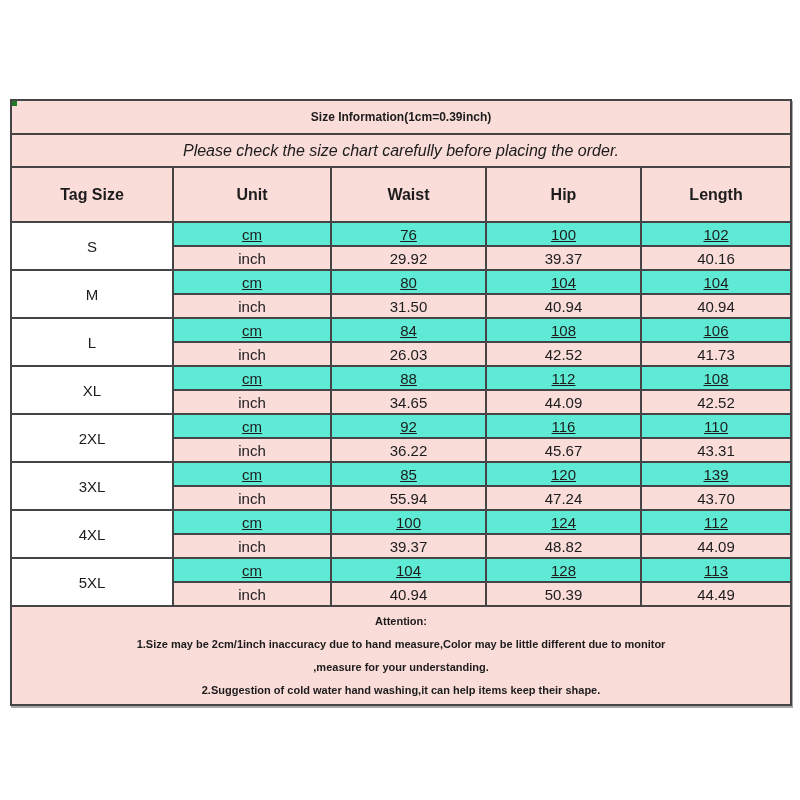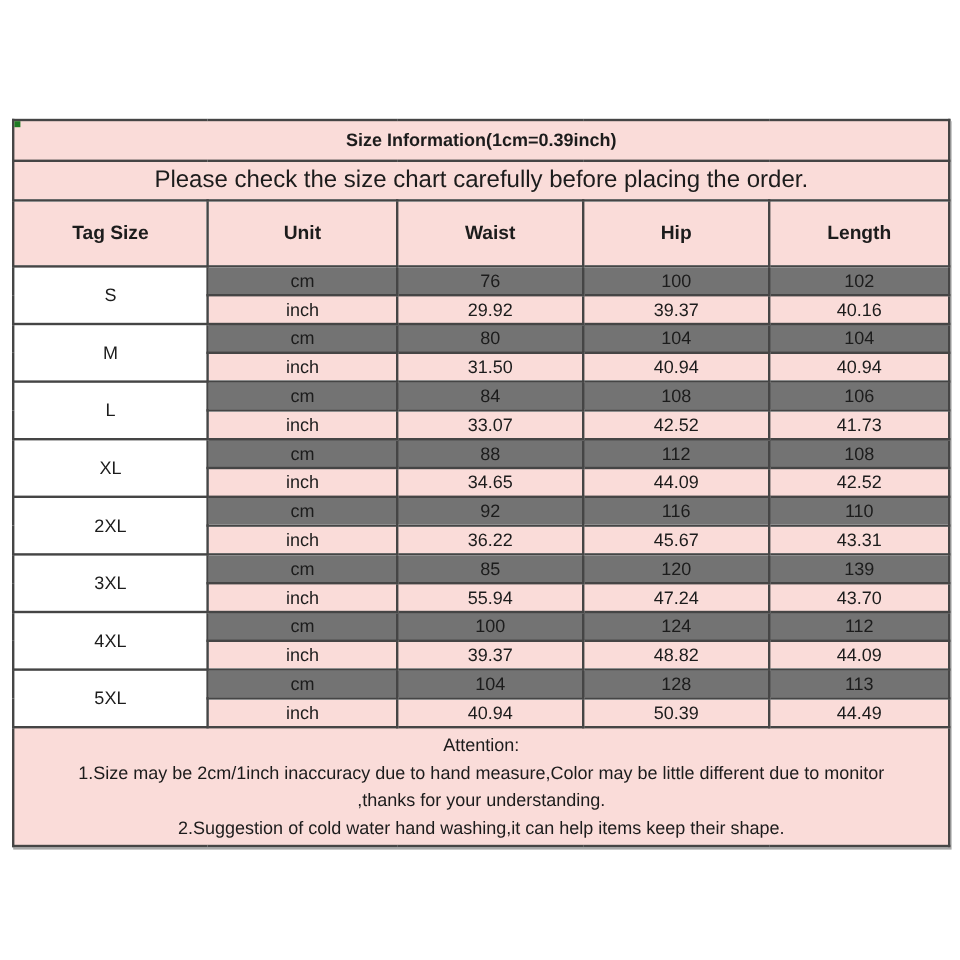--- a/index.html
+++ b/index.html
@@ -26,46 +26,46 @@
   }
   table.sizechart td, table.sizechart th{
     border:2px solid #454545;
     text-align:center;
     vertical-align:middle;
     padding:0;
     overflow:hidden;
     white-space:nowrap;
   }
   .pinkbg{background:#fadcd9;}
-  .whitebg{background:#737373;}
+  .whitebg{background:#5eead4;text-decoration:underline;}
   tr.r-title td{
     height:32px;
-    font-size:15px;font-weight:bold;
+    font-size:12px;font-weight:bold;
   }
   tr.r-sub td{
     height:31px;
-    font-size:20px;font-weight:normal;
+    font-size:16px;font-weight:normal;font-style:italic;
   }
   tr.r-head th{
     height:53px;
     font-size:16px;font-weight:bold;margin-left:39px;
   }
   tr.r-data{height:24px;}
   tr.r-data td{font-size:15px;font-weight:normal;}
   td.tagcell{
     background:#ffffff;
     font-size:18px;font-weight:bold;
   }
   td.attention-cell{
     height:97px;
     text-align:left;
     vertical-align:top;
     padding:10px 12px 4px 12px;
-    font-size:15px;
-    font-weight:normal;
+    font-size:11px;
+    font-weight:bold;
   }
   .attention-line{line-height:23px;}
   .corner-marker{
     position:absolute;
     left:2px;top:2px;
     width:5px;height:5px;
     background:#1f7a24;
     z-index:2;
   }
 </style>
@@ -128,21 +128,21 @@
 
         <tr class="r-data">
           <td rowspan="2" class="tagcell">L</td>
           <td class="whitebg">cm</td>
           <td class="whitebg">84</td>
           <td class="whitebg">108</td>
           <td class="whitebg">106</td>
         </tr>
         <tr class="r-data">
           <td class="pinkbg">inch</td>
-          <td class="pinkbg">33.07</td>
+          <td class="pinkbg">26.03</td>
           <td class="pinkbg">42.52</td>
           <td class="pinkbg">41.73</td>
         </tr>
 
         <tr class="r-data">
           <td rowspan="2" class="tagcell">XL</td>
           <td class="whitebg">cm</td>
           <td class="whitebg">88</td>
           <td class="whitebg">112</td>
           <td class="whitebg">108</td>
@@ -207,20 +207,20 @@
           <td class="pinkbg">inch</td>
           <td class="pinkbg">40.94</td>
           <td class="pinkbg">50.39</td>
           <td class="pinkbg">44.49</td>
         </tr>
 
         <tr>
           <td colspan="5" class="pinkbg attention-cell">
             <div class="attention-line">Attention:</div>
             <div class="attention-line">1.Size may be 2cm/1inch inaccuracy due to hand measure,Color may be little different due to monitor</div>
-            <div class="attention-line">,thanks for your understanding.</div>
+            <div class="attention-line">,measure for your understanding.</div>
             <div class="attention-line">2.Suggestion of cold water hand washing,it can help items keep their shape.</div>
           </td>
         </tr>
       </tbody>
     </table>
   </div>
 </div>
 
 </body></html>

